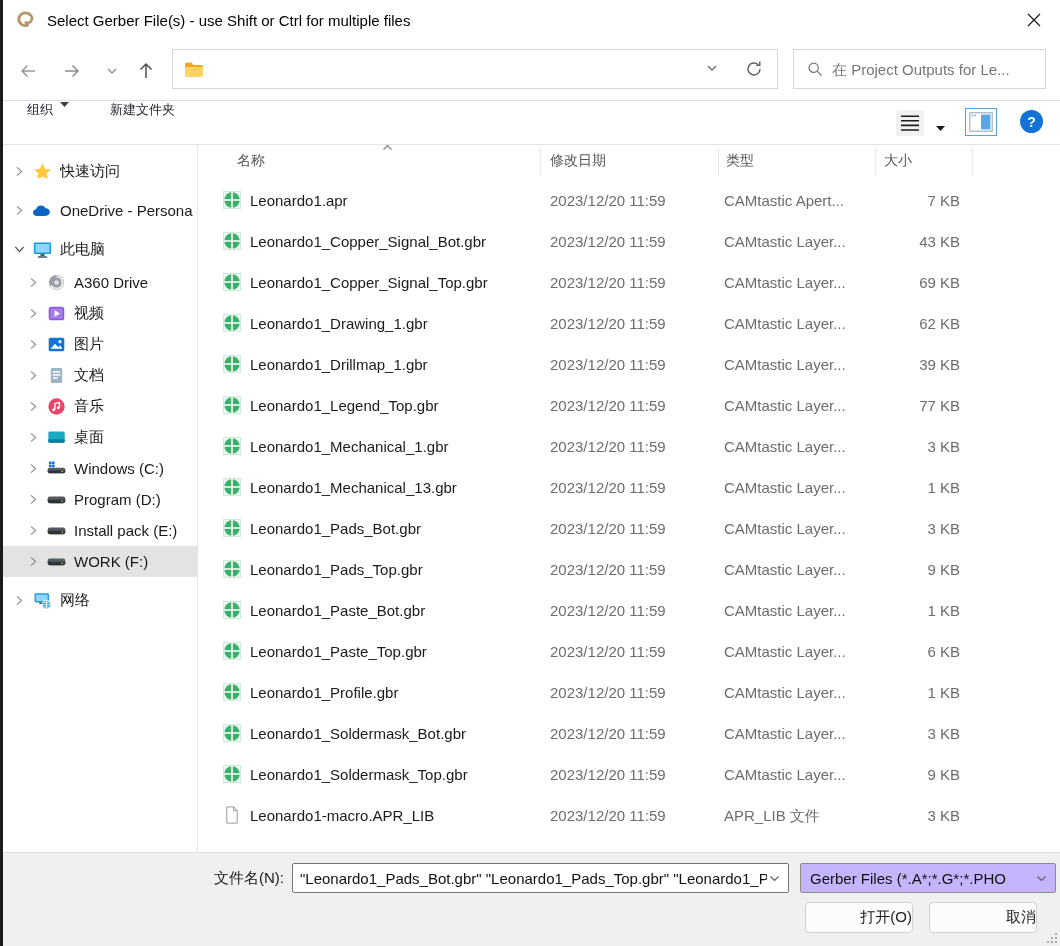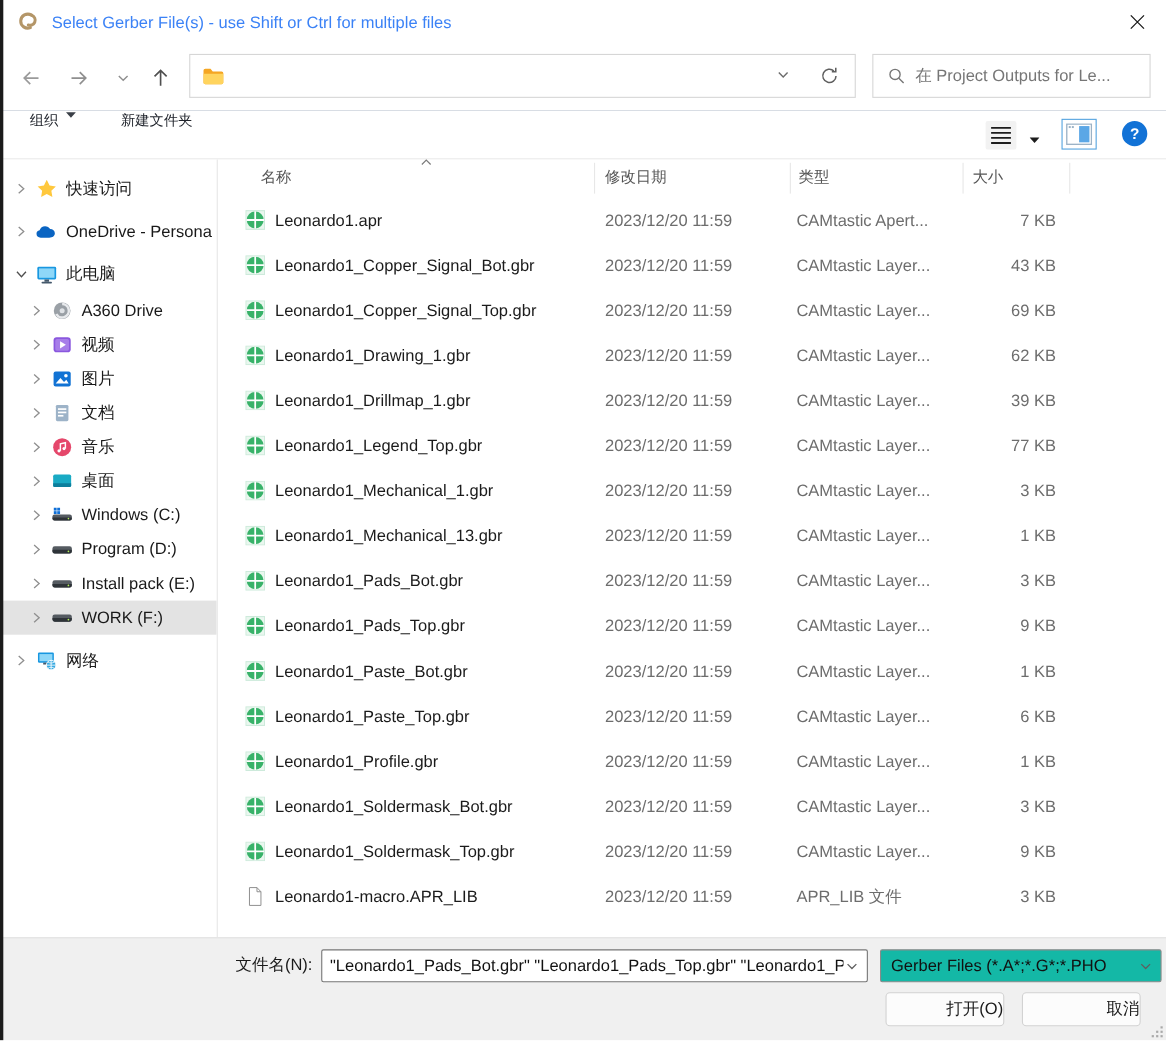--- a/index.html
+++ b/index.html
@@ -3,21 +3,21 @@
 <meta charset="utf-8">
 <style>
   html,body{margin:0;padding:0;background:#fff;}
   .window{position:relative;width:1060px;height:946px;background:#ffffff;
     font-family:"Liberation Sans","DejaVu Sans",sans-serif;overflow:hidden;color:#191919;}
   .left-strip{position:absolute;left:0;top:0;width:3px;height:100%;background:#1b1b1b;z-index:60;}
 
   
   .titlebar{position:absolute;top:0;left:0;right:0;height:40px;display:flex;align-items:center;padding-left:15px;}
   .app-icon{width:21px;height:21px;margin-right:11px;flex:0 0 auto;}
-  .title{font-size:15px;color:#3b82f6;white-space:nowrap;}
+  .title{font-size:15px;color:#000000;white-space:nowrap;}
   .close-btn{position:absolute;right:10px;top:5px;width:32px;height:30px;display:flex;align-items:center;justify-content:center;cursor:default;}
 
   
   .navbar{position:absolute;top:40px;left:0;right:0;height:60px;border-bottom:1px solid #d8dde4;}
   .navbtn{position:absolute;top:19px;width:24px;height:24px;display:flex;align-items:center;justify-content:center;}
   .addressbar{position:absolute;left:172px;top:9px;width:606px;height:40px;border:1px solid #d6d6d6;box-sizing:border-box;display:flex;align-items:center;background:#fff;}
   .addr-folder{width:20px;height:17px;margin-left:11px;flex:0 0 auto;}
   .breadcrumb{margin-left:11px;font-size:15px;color:#1b1b1b;white-space:nowrap;overflow:hidden;flex:1;}
   .addr-chev{position:absolute;right:58px;top:11px;}
   .addr-refresh{position:absolute;right:14px;top:10px;}
@@ -64,21 +64,21 @@
   .f-date{position:absolute;left:352px;top:0;line-height:41px;font-size:15px;color:#6d6d6d;white-space:nowrap;}
   .f-type{position:absolute;left:526px;top:0;line-height:41px;font-size:15px;color:#6d6d6d;white-space:nowrap;}
   .f-size{position:absolute;right:100px;top:0;line-height:41px;font-size:15px;color:#6d6d6d;white-space:nowrap;}
 
   
   .footer{position:absolute;top:852px;left:0;right:0;height:94px;background:#f0f0f0;border-top:1px solid #e1e1e1;box-sizing:border-box;}
   .fn-label{position:absolute;left:176px;top:10px;width:108px;height:30px;line-height:30px;text-align:right;font-size:15px;color:#1a1a1a;}
   .fn-wrap{position:absolute;left:292px;top:10px;width:497px;height:30px;border:1px solid #767676;border-radius:2px;background:#fff;box-sizing:border-box;display:flex;align-items:center;}
   .fn-wrap input{border:none;outline:none;font-size:15px;font-family:inherit;color:#111;width:calc(100% - 28px);padding:0 0 0 7px;background:transparent;}
   .fn-chev{position:absolute;right:7px;top:8px;}
-  .ft-wrap{position:absolute;left:800px;top:10px;width:256px;height:30px;border:1px solid #8a8a8a;border-radius:2px;background:#14b8a6;box-sizing:border-box;display:flex;align-items:center;padding:0 24px 0 9px;overflow:hidden;}
+  .ft-wrap{position:absolute;left:800px;top:10px;width:256px;height:30px;border:1px solid #8a8a8a;border-radius:2px;background:#c4b5fd;box-sizing:border-box;display:flex;align-items:center;padding:0 24px 0 9px;overflow:hidden;}
   .ft-text{font-size:15px;color:#111;white-space:nowrap;}
   .ft-chev{position:absolute;right:7px;top:8px;}
   .btn{position:absolute;top:49px;width:108px;height:31px;background:#fcfcfc;border:1px solid #d2d2d2;border-radius:4px;box-sizing:border-box;display:flex;align-items:center;justify-content:flex-end;font-size:15px;color:#1a1a1a;}
   .btn-open{left:805px;}
   .btn-cancel{left:929px;}
   .grip{position:absolute;right:2px;bottom:2px;}
 </style>
 </head>
 <body>
 

